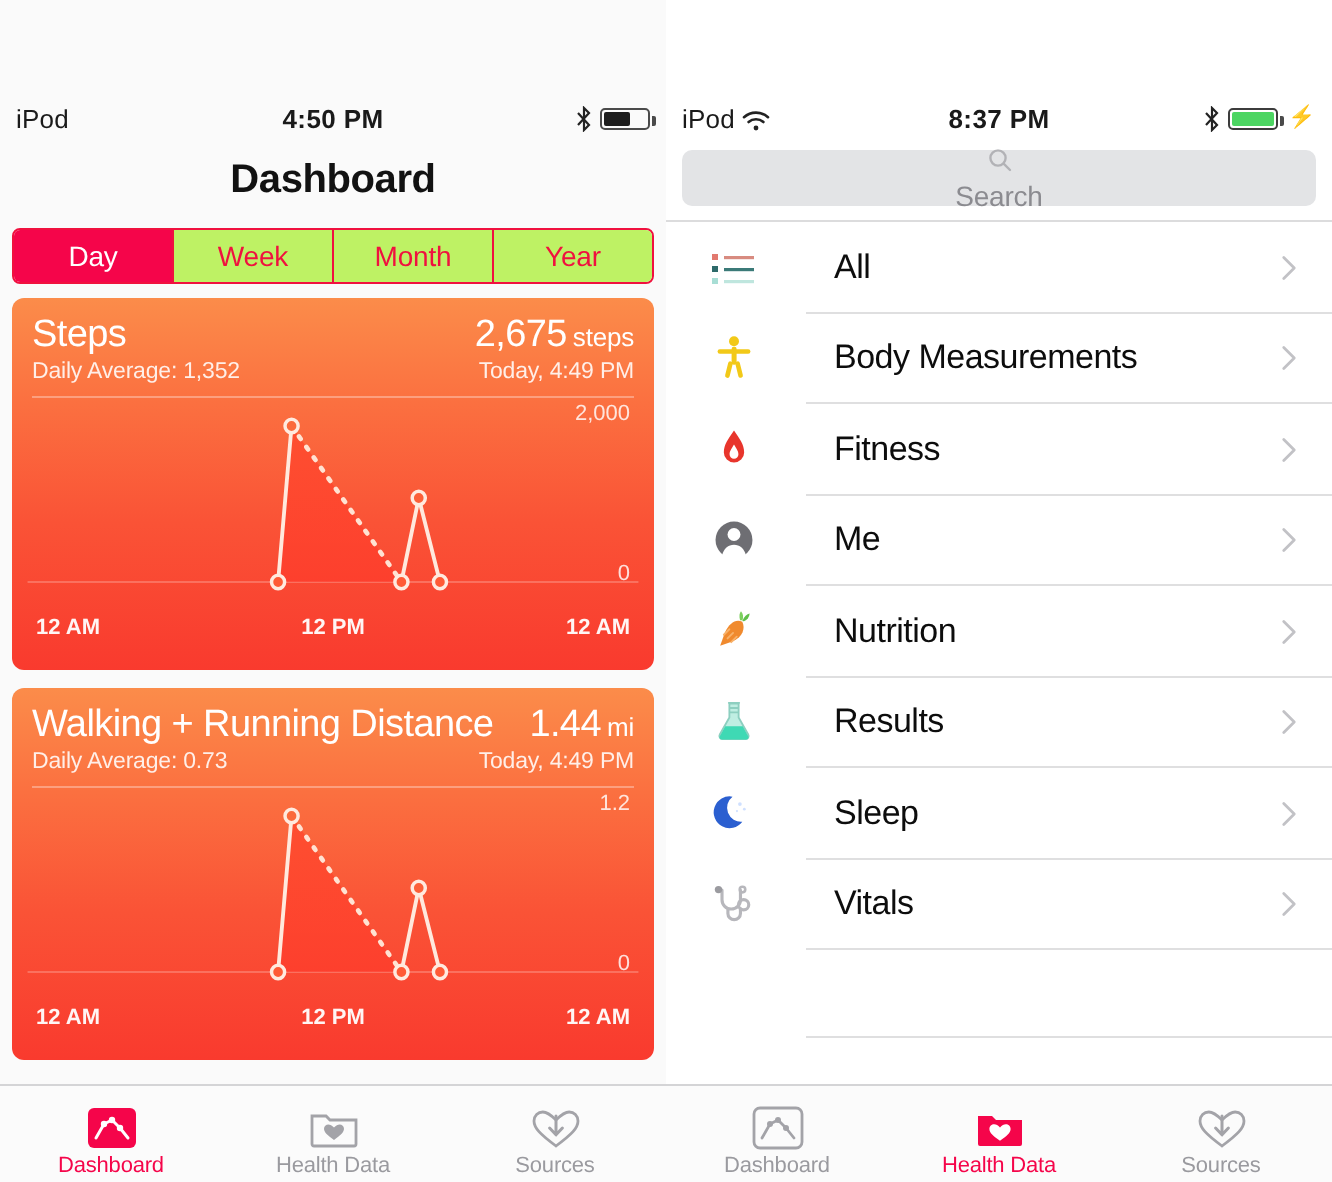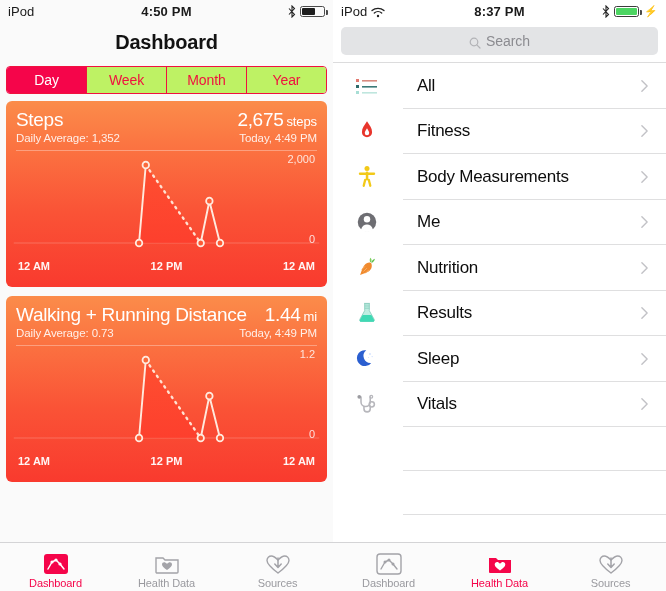--- a/index.html
+++ b/index.html
@@ -12,21 +12,21 @@
   }
   .screen { position: relative; width: 666px; height: 591px; display: flex; }
   .panel { position: relative; width: 333px; height: 591px; background: #fff; overflow: hidden; }
   .panel.left { background: #fafafa; }
   .panel.right { background: #fff; }
 
   
   .statusbar {
     height: 22px; display: flex; align-items: center;
     padding: 0 8px; font-size: 13px; color: #1a1a1a;
-    position: relative; background: transparent;
+    position: relative; background: transparent; margin-top: 48px;
   }
   .sb-left { display: flex; align-items: center; gap: 4px; }
   .sb-carrier { font-size: 13px; letter-spacing: 0.1px; }
   .sb-time {
     position: absolute; left: 0; right: 0; text-align: center;
     font-size: 13px; font-weight: bold; letter-spacing: 0.2px;
     pointer-events: none;
   }
   .sb-right { margin-left: auto; display: flex; align-items: center; gap: 4px; }
   .bt-icon { display: inline-block; width: 8px; height: 13px; }
@@ -95,21 +95,21 @@
     color: rgba(255,255,255,0.95); padding: 0 10px;
   }
   .x-labels span:nth-child(1) { flex: 0 0 auto; }
   .x-labels span:nth-child(2) { flex: 1; text-align: center; }
   .x-labels span:nth-child(3) { flex: 0 0 auto; }
 
   
   .searchwrap { padding: 5px 8px 7px 8px; background: #fff; }
   .searchbar {
     height: 28px; background: #e3e4e6; border-radius: 5px;
-    display: flex; align-items: center; justify-content: center; gap: 5px;
+    display: flex; align-items: center; justify-content: center; gap: 5px; flex-direction: column;
   }
   .search-icon { width: 12px; height: 12px; opacity: 0.55; }
   .search-ph { font-size: 14px; color: #8b8b90; letter-spacing: -0.1px; }
 
   
   .list { border-top: 1px solid #dcdcdd; }
   .row {
     position: relative; height: 45.5px; display: flex; align-items: center;
     padding-left: 14px; cursor: pointer; background: #fff;
   }
@@ -358,54 +358,54 @@
         <div class="row-label">All</div>
         <div class="chev">
           <svg viewBox="0 0 10 16" width="9" height="14">
               <polyline points="2,2 8,8 2,14" fill="none" stroke="#c2c2c6" stroke-width="1.6" stroke-linecap="round" stroke-linejoin="round"></polyline>
             </svg>
         </div>
       </div>
 
       <div class="row">
         <div class="row-icon">
-          <svg viewBox="0 0 26 26" width="24" height="24">
-            <path d="M13 2.5 C10 7 7.5 10 7.5 14.3 A5.5 5.5 0 0 0 18.5 14.3 C18.5 10 16 7 13 2.5z" fill="#e8352c"></path>
-            <path d="M13 10 C11.6 12.5 10.6 13.6 10.6 15.3 A2.4 2.4 0 0 0 15.4 15.3 C15.4 13.6 14.4 12.5 13 10z" fill="#fff"></path>
-          </svg>
-        </div>
-        <div class="row-label">Fitness</div>
-        <div class="chev">
-          <svg viewBox="0 0 10 16" width="9" height="14">
-              <polyline points="2,2 8,8 2,14" fill="none" stroke="#c2c2c6" stroke-width="1.6" stroke-linecap="round" stroke-linejoin="round"></polyline>
-            </svg>
-        </div>
-      </div>
-
-      <div class="row">
-        <div class="row-icon">
           <svg viewBox="0 0 26 26" width="26" height="26">
             <circle cx="13" cy="4.6" r="2.5" fill="#f2c918"></circle>
             <rect x="11.8" y="7.4" width="2.5" height="9" rx="1.1" fill="#f2c918"></rect>
             <rect x="4.8" y="8.6" width="16.4" height="2.3" rx="1.1" fill="#f2c918"></rect>
             <rect x="9.3" y="14.6" width="2.3" height="8.4" rx="1.1" fill="#f2c918" transform="rotate(14 10.4 18.8)"></rect>
             <rect x="14.4" y="14.6" width="2.3" height="8.4" rx="1.1" fill="#f2c918" transform="rotate(-14 15.5 18.8)"></rect>
           </svg>
         </div>
         <div class="row-label">Body Measurements</div>
         <div class="chev">
           <svg viewBox="0 0 10 16" width="9" height="14">
               <polyline points="2,2 8,8 2,14" fill="none" stroke="#c2c2c6" stroke-width="1.6" stroke-linecap="round" stroke-linejoin="round"></polyline>
             </svg>
         </div>
       </div>
 
       <div class="row">
         <div class="row-icon">
           <svg viewBox="0 0 26 26" width="24" height="24">
+            <path d="M13 2.5 C10 7 7.5 10 7.5 14.3 A5.5 5.5 0 0 0 18.5 14.3 C18.5 10 16 7 13 2.5z" fill="#e8352c"></path>
+            <path d="M13 10 C11.6 12.5 10.6 13.6 10.6 15.3 A2.4 2.4 0 0 0 15.4 15.3 C15.4 13.6 14.4 12.5 13 10z" fill="#fff"></path>
+          </svg>
+        </div>
+        <div class="row-label">Fitness</div>
+        <div class="chev">
+          <svg viewBox="0 0 10 16" width="9" height="14">
+              <polyline points="2,2 8,8 2,14" fill="none" stroke="#c2c2c6" stroke-width="1.6" stroke-linecap="round" stroke-linejoin="round"></polyline>
+            </svg>
+        </div>
+      </div>
+
+      <div class="row">
+        <div class="row-icon">
+          <svg viewBox="0 0 26 26" width="24" height="24">
             <circle cx="13" cy="13" r="10" fill="#6e6e73"></circle>
             <circle cx="13" cy="10" r="3.5" fill="#fff"></circle>
             <path d="M6.5 21.5 C7.4 17.6 9.9 15.6 13 15.6 C16.1 15.6 18.6 17.6 19.5 21.5 A10 10 0 0 1 6.5 21.5z" fill="#fff"></path>
           </svg>
         </div>
         <div class="row-label">Me</div>
         <div class="chev">
           <svg viewBox="0 0 10 16" width="9" height="14">
               <polyline points="2,2 8,8 2,14" fill="none" stroke="#c2c2c6" stroke-width="1.6" stroke-linecap="round" stroke-linejoin="round"></polyline>
             </svg>

